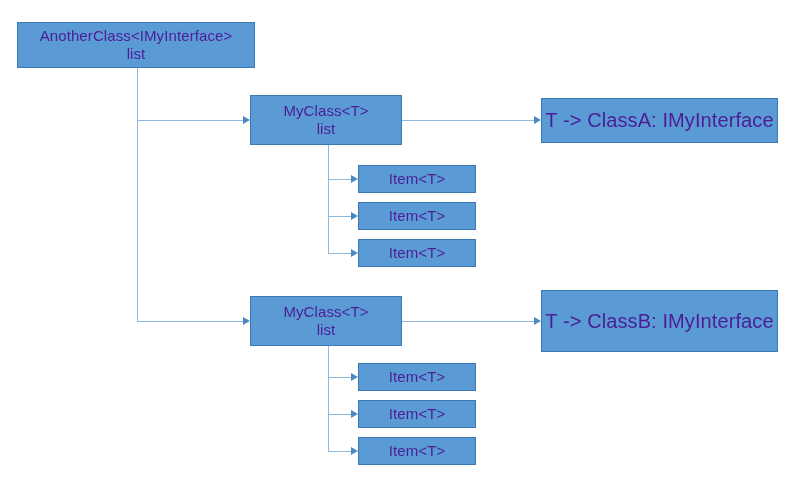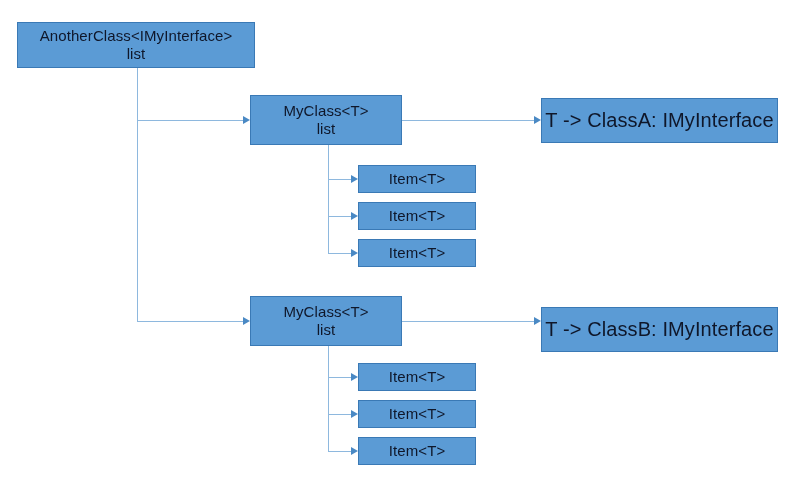--- a/index.html
+++ b/index.html
@@ -15,21 +15,21 @@
     width: 800px;
     height: 485px;
     background: #ffffff;
     overflow: hidden;
   }
   .node {
     position: absolute;
     box-sizing: border-box;
     background: #5b9bd5;
     border: 1px solid #3a79b5;
-    color: #0f172a;
+    color: #4c1d95;
     display: flex;
     flex-direction: column;
     align-items: center;
     justify-content: center;
     text-align: center;
     line-height: 1.22;
     letter-spacing: 0.1px;
     white-space: pre-line;
     font-weight: 400;
   }
@@ -100,19 +100,19 @@
 
   <div class="node node-map" style="left:541px; top:98px; width:237px; height:45px;">T -&gt; ClassA: IMyInterface</div>
 
   <div class="node node-item" style="left:358px; top:165px; width:118px; height:28px;">Item&lt;T&gt;</div>
   <div class="node node-item" style="left:358px; top:202px; width:118px; height:28px;">Item&lt;T&gt;</div>
   <div class="node node-item" style="left:358px; top:239px; width:118px; height:28px;">Item&lt;T&gt;</div>
 
   <div class="node node-big" style="left:250px; top:296px; width:152px; height:50px;">MyClass&lt;T&gt;
 list</div>
 
-  <div class="node node-map" style="left:541px; top:307px; width:237px; height:45px;">T -&gt; ClassB: IMyInterface</div>
+  <div class="node node-map" style="left:541px; top:290px; width:237px; height:62px;">T -&gt; ClassB: IMyInterface</div>
 
   <div class="node node-item" style="left:358px; top:363px; width:118px; height:28px;">Item&lt;T&gt;</div>
   <div class="node node-item" style="left:358px; top:400px; width:118px; height:28px;">Item&lt;T&gt;</div>
   <div class="node node-item" style="left:358px; top:437px; width:118px; height:28px;">Item&lt;T&gt;</div>
 
 </div>
 
 </body></html>

